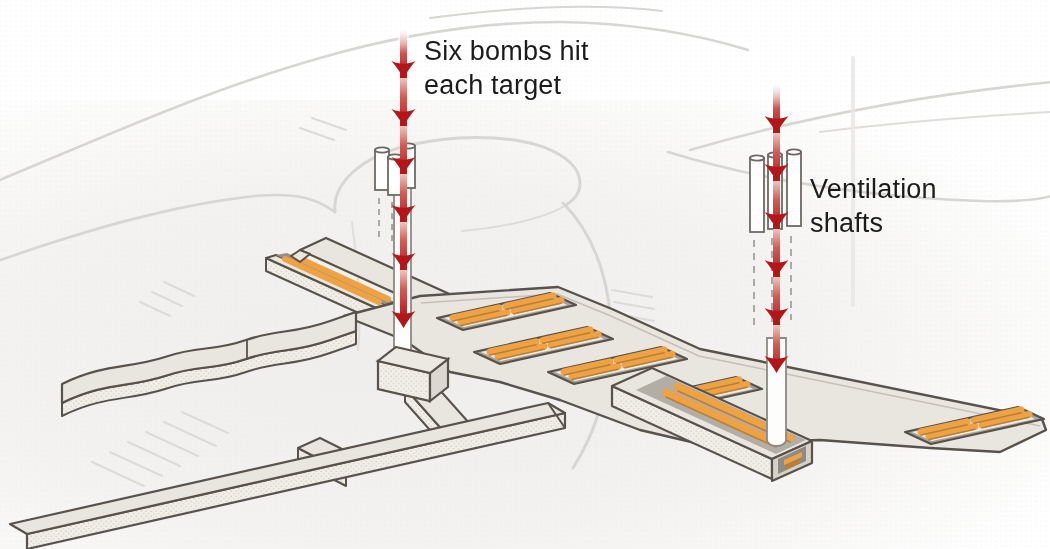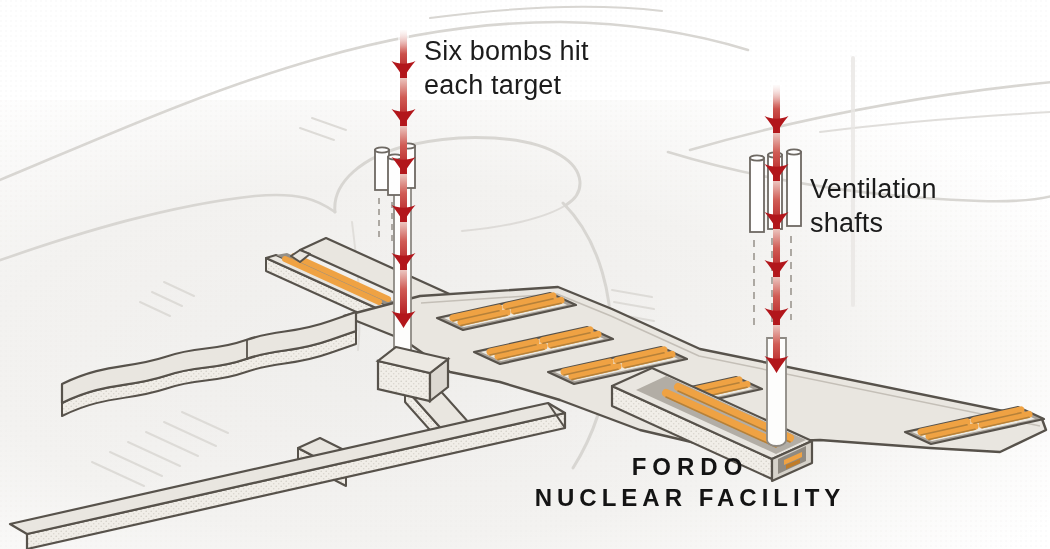--- a/index.html
+++ b/index.html
@@ -225,18 +225,14 @@
 <div class="label" style="left:424px;top:34px;">
   <div>Six bombs hit</div>
   <div>each target</div>
 </div>
 
 <div class="label" style="left:810px;top:172px;">
   <div>Ventilation</div>
   <div>shafts</div>
 </div>
 
-<div class="facility-label">
-  <div class="l1">FORDO</div>
-  <div class="l2">NUCLEAR FACILITY</div>
+
 </div>
 
-</div>
-
 </body></html>

